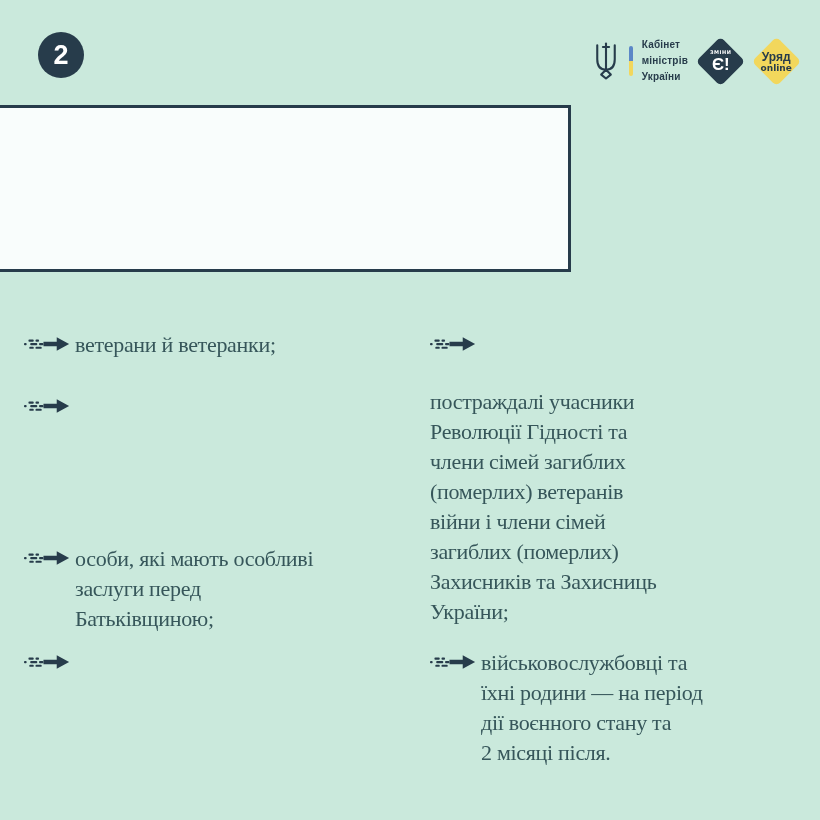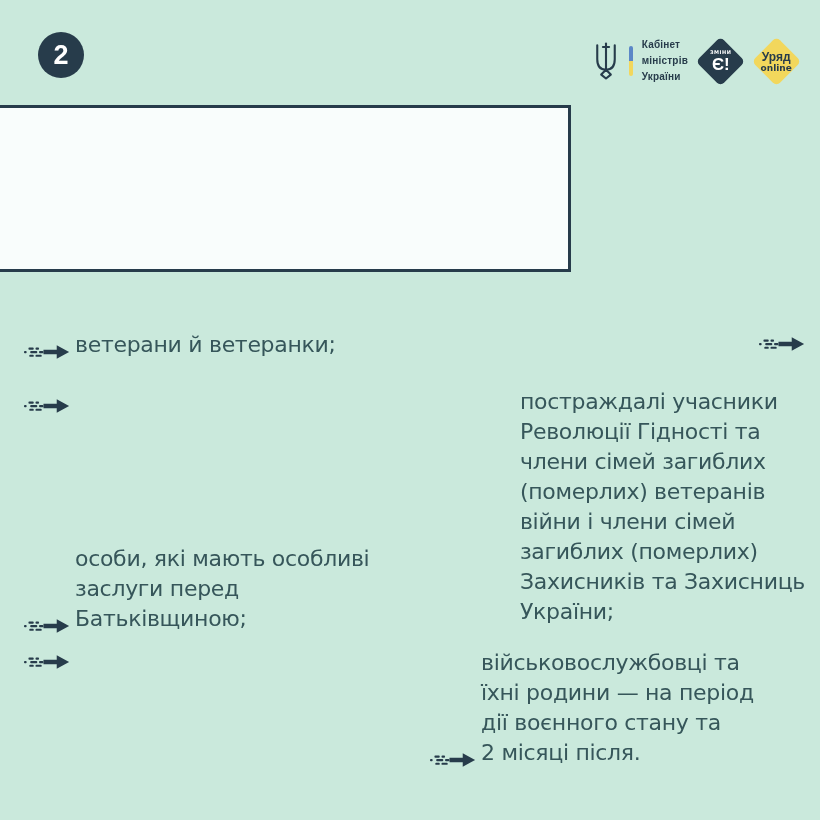--- a/index.html
+++ b/index.html
@@ -54,21 +54,21 @@
     padding:33px 20px 0 68px;
   }
   .title-line{
     display:inline-block;transform:scaleX(.8);transform-origin:left center;
     font-family:"Liberation Sans",sans-serif;font-weight:bold;
     font-size:42px;line-height:50px;color:var(--navy);
     letter-spacing:.5px;white-space:nowrap;
   }
 
   
-  .item{display:flex;align-items:flex-end;gap:5px;}
+  .item{display:flex;align-items:flex-start;gap:5px;font-family:Liberation Serif, serif;}
   .bullet{flex:0 0 46px;margin-top:6px;color:var(--navy);}
   .bullet svg{display:block;}
   .item-text{
     font-size:22px;line-height:30px;letter-spacing:-.3px;
     white-space:pre-line;color:var(--text);
   }
 </style>
 </head>
 <body>
 

